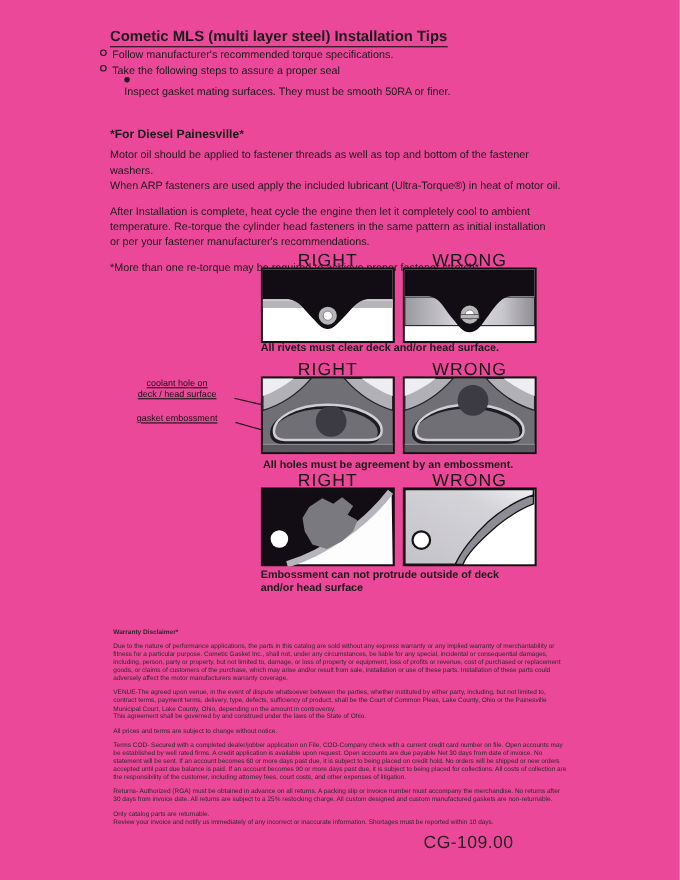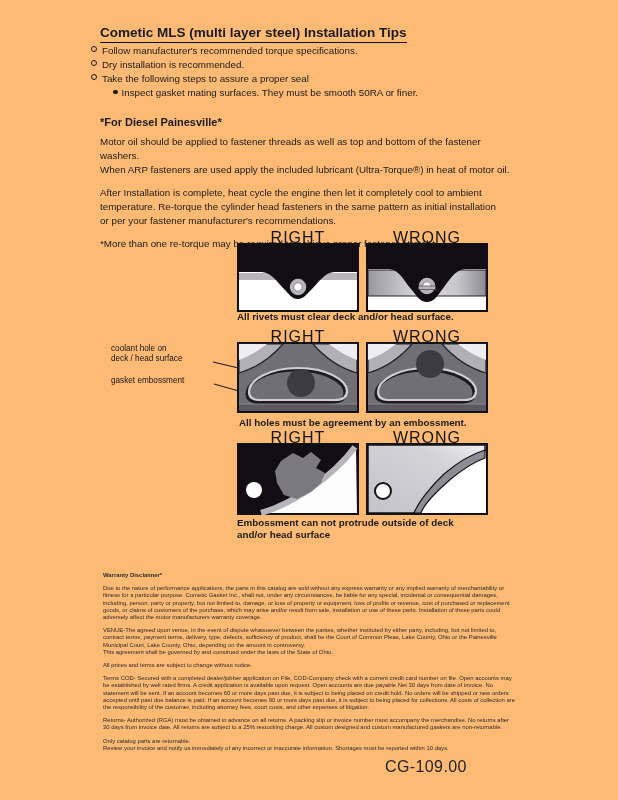--- a/index.html
+++ b/index.html
@@ -1,71 +1,67 @@
 <!DOCTYPE html>
 <html><head>
 <meta charset="utf-8">
 <style>
   html,body{margin:0;padding:0;background:#e9e9e9;}
   .page{
-    position:relative;width:618px;height:800px;background:#fdba74;
+    position:relative;width:618px;height:800px;background:#ec4899;
     font-family:"Liberation Sans", sans-serif;color:#1a1a1a;overflow:hidden;
     margin:0 auto;
   }
   .abs{position:absolute;}
   .prewrap{white-space:pre-line;}
 
   
   .title{
     left:100px;top:16px;font-size:13.5px;font-weight:bold;
     border-bottom:1.6px solid #111;padding-bottom:2px;display:inline-block;
   }
 
   
   .bullets{left:91px;top:44px;width:430px;font-size:9.8px;line-height:14px;}
   .bullet{display:flex;align-items:baseline;}
-  .bullet.sub{padding-left:22px;}
+  .bullet.sub{padding-left:22px;flex-direction:column;}
   .b-open{width:4px;height:4px;border:1px solid #1a1a1a;border-radius:50%;
     flex:0 0 auto;margin-right:5px;position:relative;top:-2px;}
   .b-filled{width:4.5px;height:4.5px;background:#1a1a1a;border-radius:50%;
     flex:0 0 auto;margin-right:4px;position:relative;top:-2px;}
 
   
   .diesel{left:100px;top:115px;width:412px;font-size:9.8px;line-height:14px;}
   .diesel h2{font-size:11px;font-weight:bold;margin:0 0 6px 0;}
   .diesel p{margin:0 0 9px 0;}
 
   
   .dg-label{font-size:16px;letter-spacing:1px;width:122px;text-align:center;color:#141414;}
   .caption{font-size:9.8px;font-weight:bold;line-height:12px;}
   .panel{display:block;}
-  .annot{font-size:8.2px;line-height:9.5px;text-align:left;width:100px;color:#141414;}
+  .annot{font-size:8.2px;line-height:9.5px;text-align:center;width:100px;color:#141414;text-decoration:underline;}
 
   
   .legal{left:103px;top:572px;width:414px;font-size:5.9px;line-height:7.2px;color:#2a2a2a;}
   .legal .lg-head{font-weight:bold;margin:0 0 6px 0;}
   .legal p{margin:0 0 6px 0;}
 
   .pagenum{left:385px;top:758px;font-size:16px;letter-spacing:0.4px;color:#222;}
 </style>
 </head>
 <body>
 
 <div class="page">
 
   <h1 class="abs title">Cometic MLS (multi layer steel) Installation Tips</h1>
 
   <div class="abs bullets">
     <div class="bullet">
       <span class="b-open"></span>
       <span>Follow manufacturer's recommended torque specifications.</span>
-    </div>
-    <div class="bullet">
-      <span class="b-open"></span>
-      <span>Dry installation is recommended.</span>
     </div>
     <div class="bullet">
       <span class="b-open"></span>
       <span>Take the following steps to assure a proper seal</span>
     </div>
     <div class="bullet sub">
       <span class="b-filled"></span>
       <span>Inspect gasket mating surfaces.  They must be smooth 50RA or finer.</span>
     </div>
   </div>

